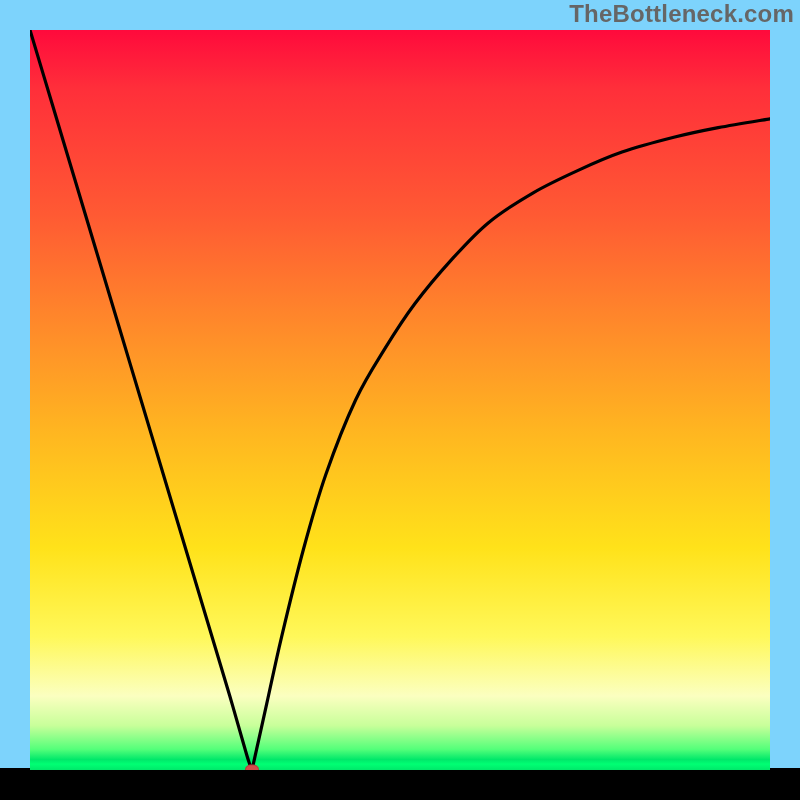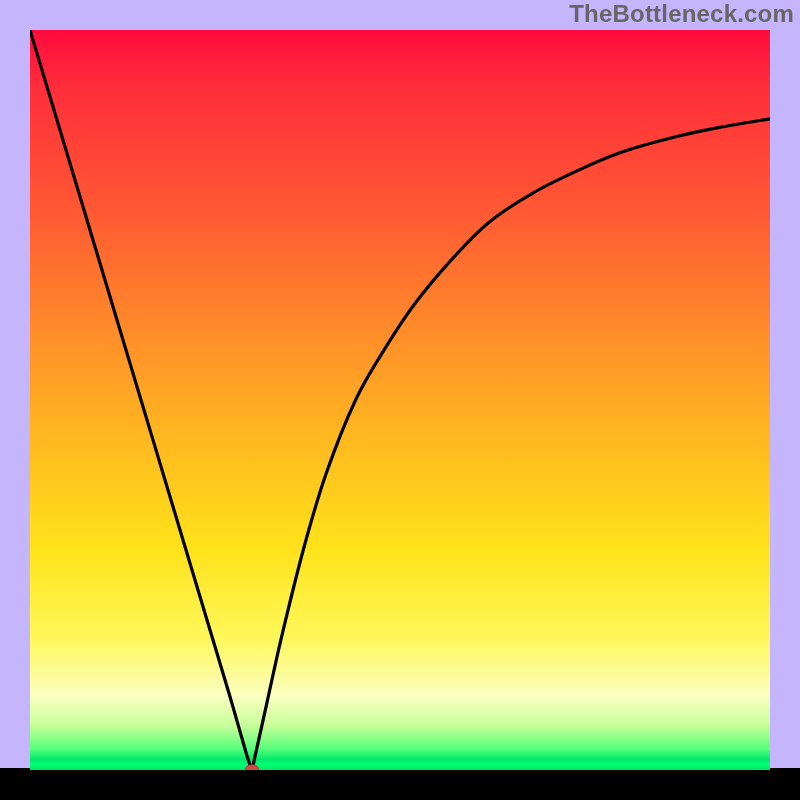--- a/index.html
+++ b/index.html
@@ -8,21 +8,21 @@
     width: 800px;
     height: 800px;
     background: #000;
     font-family: Arial, Helvetica, sans-serif;
     overflow: hidden;
   }
   .frame {
     position: relative;
     width: 800px;
     height: 768px;
-    background: #c4b5fd;
+    background: #7dd3fc;
   }
   .watermark {
     position: absolute;
     top: 0;
     right: 6px;
     font-size: 24px;
     font-weight: 600;
     color: #666;
     letter-spacing: 0.2px;
     user-select: none;

